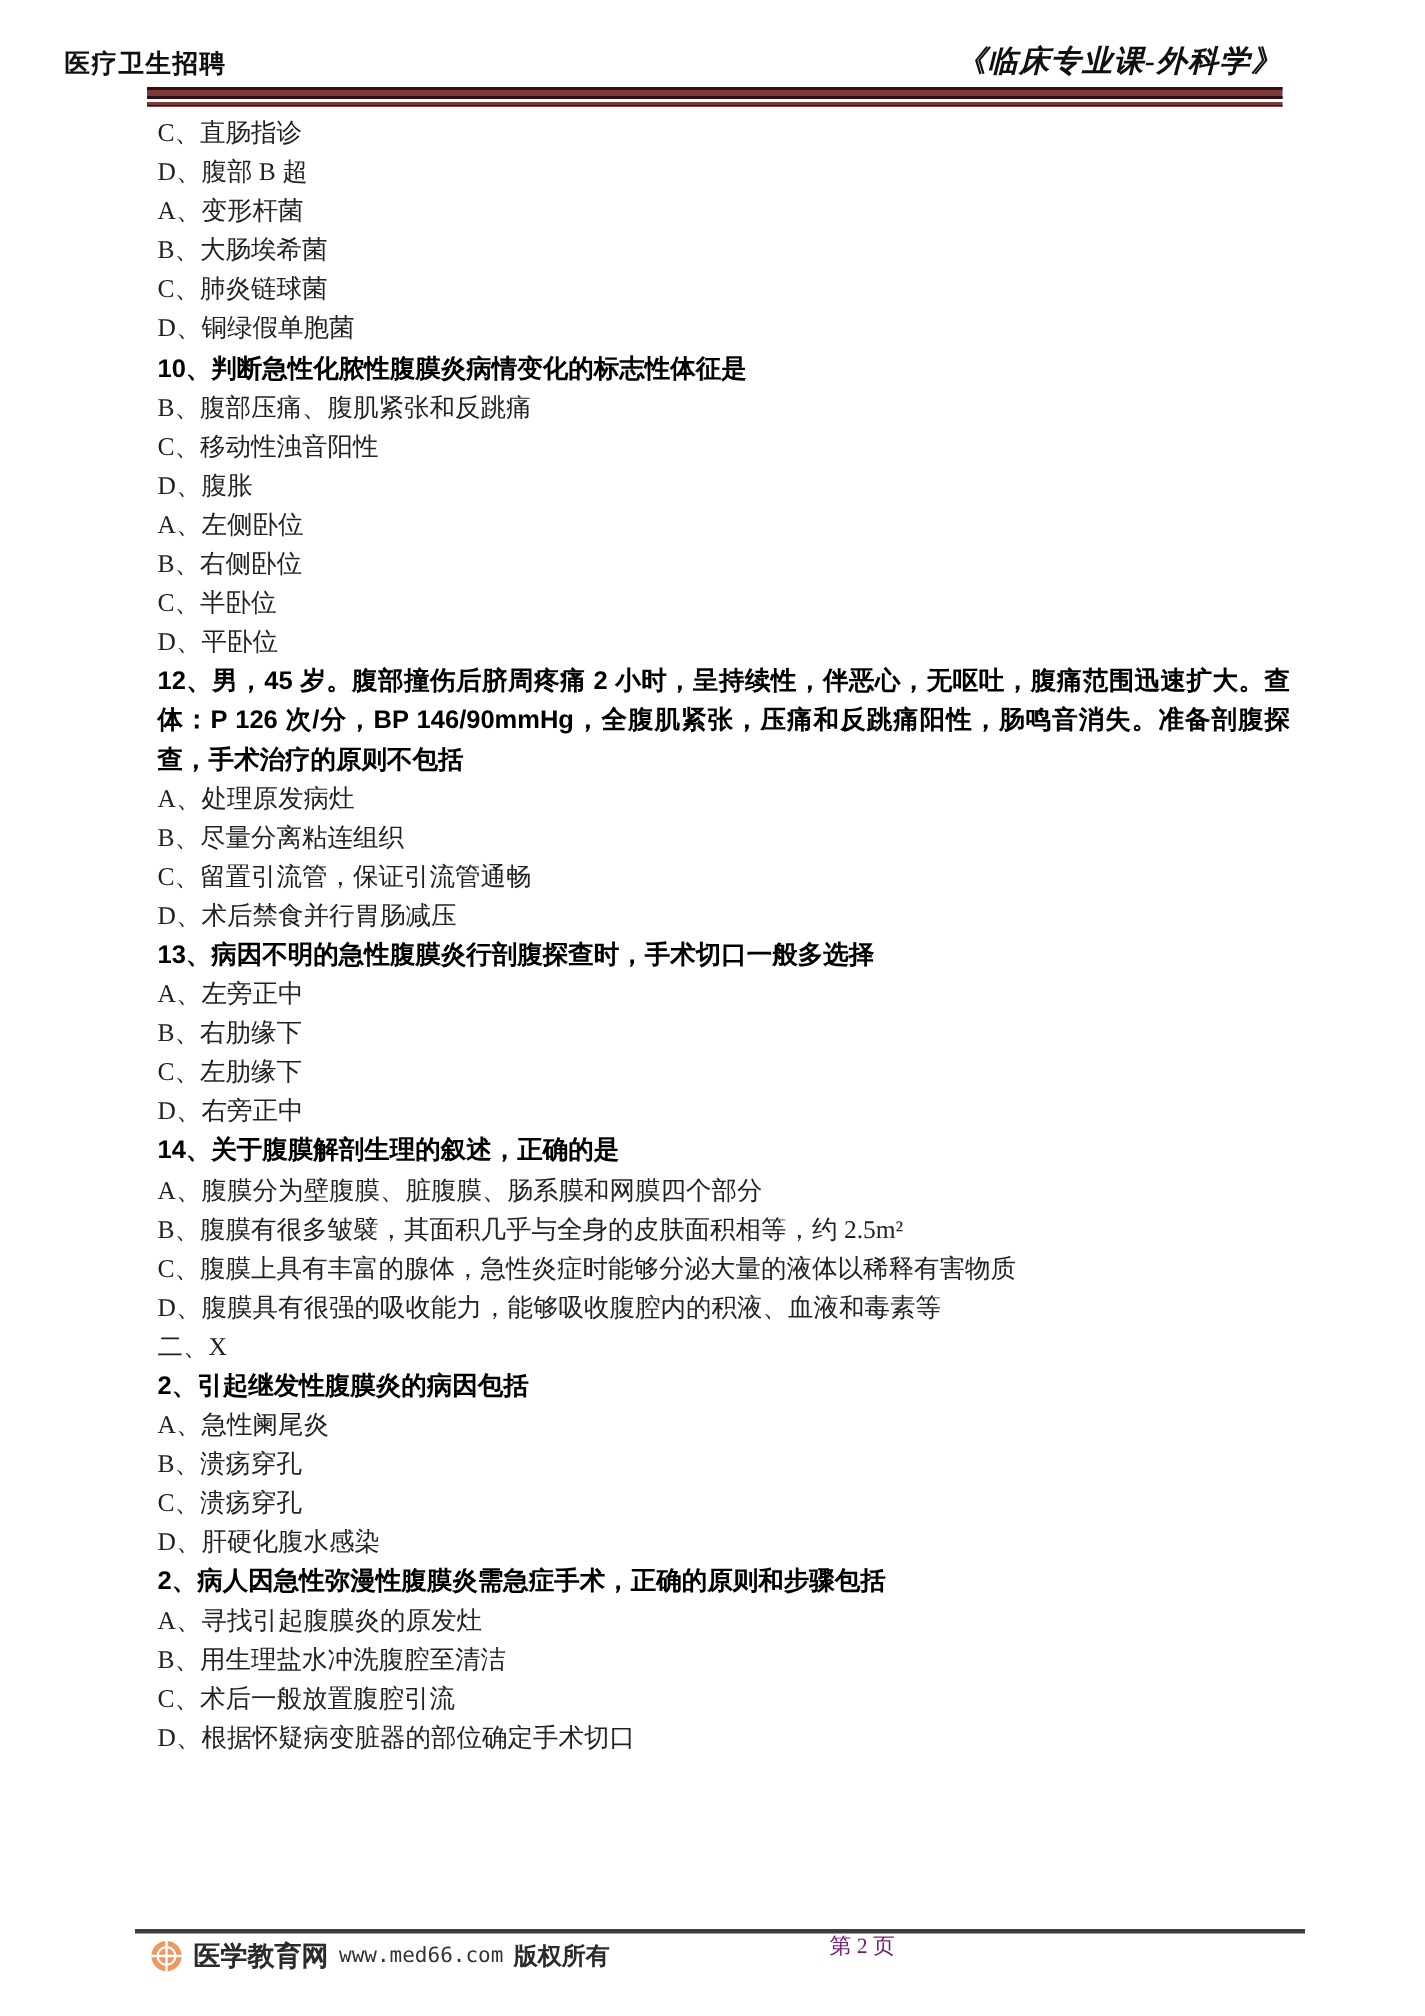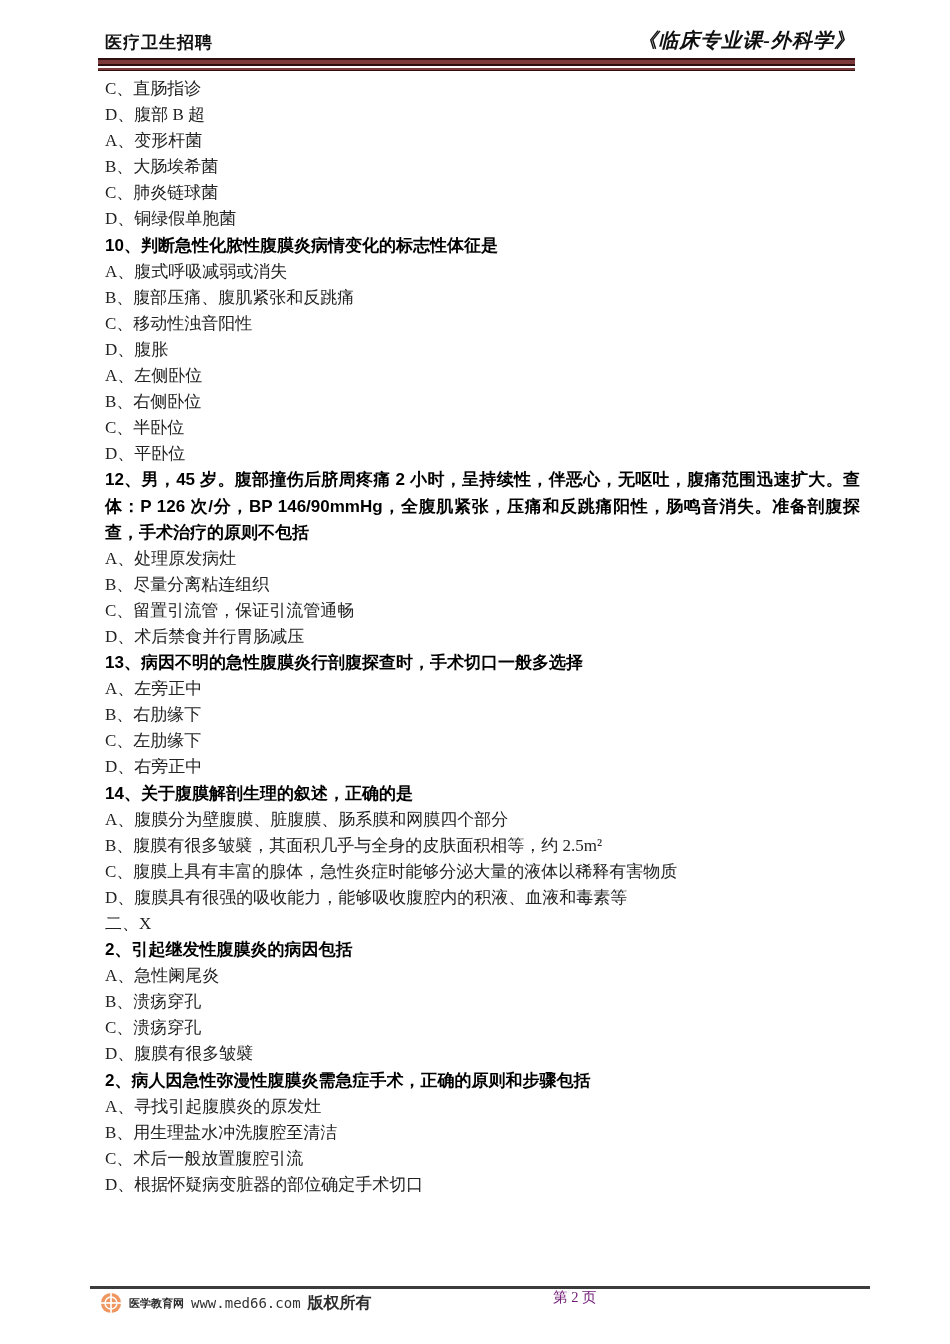--- a/index.html
+++ b/index.html
@@ -2,39 +2,39 @@
 <html><head>
 <meta charset="utf-8">
 <style>
   * { margin: 0; padding: 0; box-sizing: border-box; }
   html, body { width: 950px; height: 1344px; }
   body { background: #ffffff; position: relative; font-family: "Liberation Serif", serif; }
   .page { position: absolute; inset: 0; background: #fff; overflow: hidden; }
 
   
   .header { position: absolute; top: 0; left: 0; right: 0; }
-  .header-row { display: flex; justify-content: space-between; align-items: flex-end; padding: 27px 95px 0 105px; }
+  .header-row { display: flex; justify-content: space-between; align-items: flex-end; padding: 27px 95px 0 43px; }
   .h-left  { font-family: "Liberation Sans", sans-serif; font-weight: bold; font-size: 17px; color: #101010; letter-spacing: 1px; }
   .h-right { font-family: "Liberation Serif", serif; font-weight: bold; font-style: italic; font-size: 20px; color: #101010; letter-spacing: 1px; }
   .rule-thick { margin: 4px 95px 0 98px; height: 8px; background: #7d3a3a; border-top: 2px solid #2f0f0f; border-bottom: 2px solid #2f0f0f; }
   .rule-thin  { margin: 2px 95px 0 98px; height: 3px; background: #7d3a3a; border-bottom: 1px solid #2f0f0f; }
 
   
   .content { position: absolute; top: 76px; left: 105px; width: 755px; font-size: 17px; line-height: 26.1px; }
   .stem { font-family: "Liberation Sans", sans-serif; font-weight: bold; color: #000; text-align: justify; }
   .opt  { font-family: "Liberation Serif", serif; font-weight: normal; color: #222; }
   .section-label { color: #222; }
 
   
   .footer-line { position: absolute; top: 1286px; left: 90px; width: 780px; height: 3px; background: #3c3c3c; }
   .page-number { position: absolute; top: 1288px; left: 553px; font-size: 14.5px; color: #701a75; font-family: "Liberation Serif", serif; }
   .copyright { position: absolute; top: 1292px; left: 100px; display: flex; align-items: center; gap: 7px; }
   .logo { width: 22px; height: 22px; display: inline-block; }
   .logo svg { width: 22px; height: 22px; display: block; }
-  .brand { font-size: 11px; font-weight: bold; color: #2b2b2b; font-family: "Liberation Sans", sans-serif; }
+  .brand { font-size: 18px; font-weight: bold; color: #2b2b2b; font-family: "Liberation Sans", sans-serif; }
   .url   { font-size: 14px; color: #333; font-family: "DejaVu Sans Mono", monospace; }
   .copy  { font-size: 16px; font-weight: bold; color: #2b2b2b; font-family: "Liberation Sans", sans-serif; }
 </style>
 </head>
 <body>
 
 <div class="page">
 
   <div class="header">
     <div class="header-row">
@@ -46,21 +46,20 @@
   </div>
 
   <div class="content" id="content">
       <div class="opt">C、直肠指诊</div>
       <div class="opt">D、腹部 B 超</div>
       <div class="opt">A、变形杆菌</div>
       <div class="opt">B、大肠埃希菌</div>
       <div class="opt">C、肺炎链球菌</div>
       <div class="opt">D、铜绿假单胞菌</div>
       <div class="stem">10、判断急性化脓性腹膜炎病情变化的标志性体征是</div>
-      <div class="opt">A、腹式呼吸减弱或消失</div>
       <div class="opt">B、腹部压痛、腹肌紧张和反跳痛</div>
       <div class="opt">C、移动性浊音阳性</div>
       <div class="opt">D、腹胀</div>
       <div class="opt">A、左侧卧位</div>
       <div class="opt">B、右侧卧位</div>
       <div class="opt">C、半卧位</div>
       <div class="opt">D、平卧位</div>
       <div class="stem">12、男，45 岁。腹部撞伤后脐周疼痛 2 小时，呈持续性，伴恶心，无呕吐，腹痛范围迅速扩大。查体：P 126 次/分，BP 146/90mmHg，全腹肌紧张，压痛和反跳痛阳性，肠鸣音消失。准备剖腹探查，手术治疗的原则不包括</div>
       <div class="opt">A、处理原发病灶</div>
       <div class="opt">B、尽量分离粘连组织</div>
@@ -74,21 +73,21 @@
       <div class="stem">14、关于腹膜解剖生理的叙述，正确的是</div>
       <div class="opt">A、腹膜分为壁腹膜、脏腹膜、肠系膜和网膜四个部分</div>
       <div class="opt">B、腹膜有很多皱襞，其面积几乎与全身的皮肤面积相等，约 2.5m²</div>
       <div class="opt">C、腹膜上具有丰富的腺体，急性炎症时能够分泌大量的液体以稀释有害物质</div>
       <div class="opt">D、腹膜具有很强的吸收能力，能够吸收腹腔内的积液、血液和毒素等</div>
       <div class="opt section-label">二、X</div>
       <div class="stem">2、引起继发性腹膜炎的病因包括</div>
       <div class="opt">A、急性阑尾炎</div>
       <div class="opt">B、溃疡穿孔</div>
       <div class="opt">C、溃疡穿孔</div>
-      <div class="opt">D、腹膜有很多皱襞</div>
+      <div class="opt">D、肝硬化腹水感染</div>
       <div class="stem">2、病人因急性弥漫性腹膜炎需急症手术，正确的原则和步骤包括</div>
       <div class="opt">A、寻找引起腹膜炎的原发灶</div>
       <div class="opt">B、用生理盐水冲洗腹腔至清洁</div>
       <div class="opt">C、术后一般放置腹腔引流</div>
       <div class="opt">D、根据怀疑病变脏器的部位确定手术切口</div>
     </div>
 
   <div class="footer">
     <div class="footer-line"></div>
     <div class="page-number">第 2 页</div>

